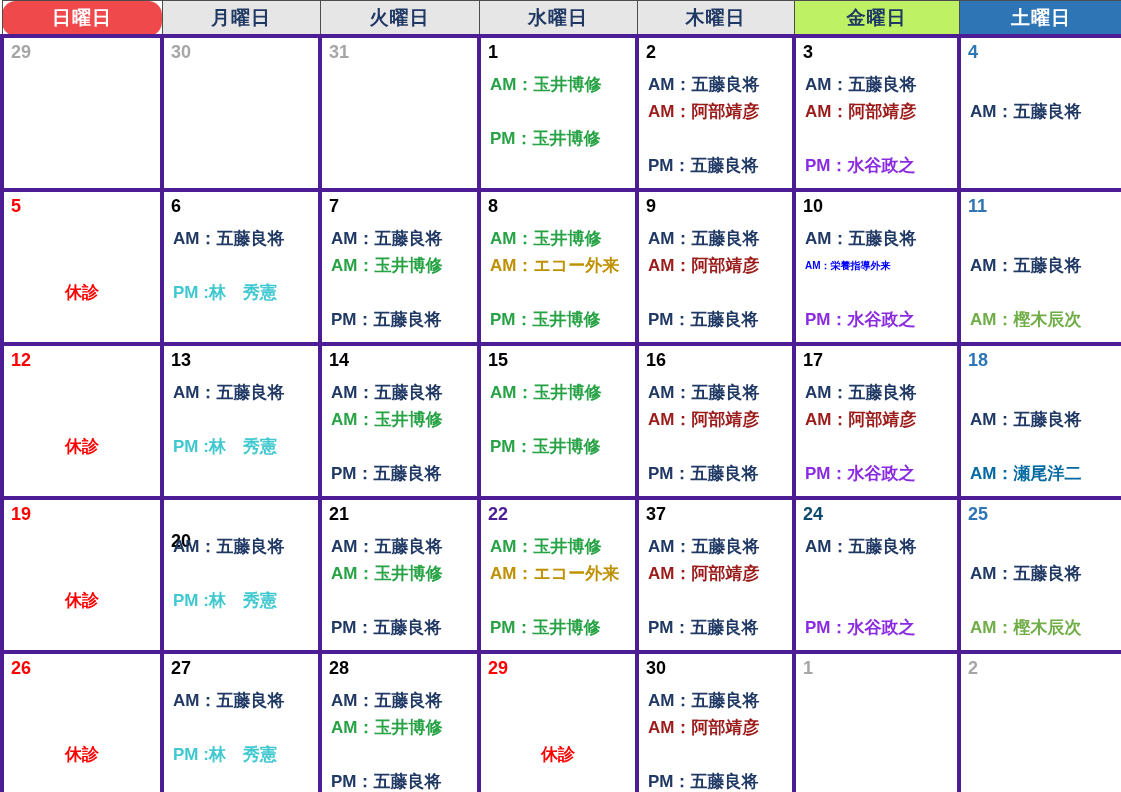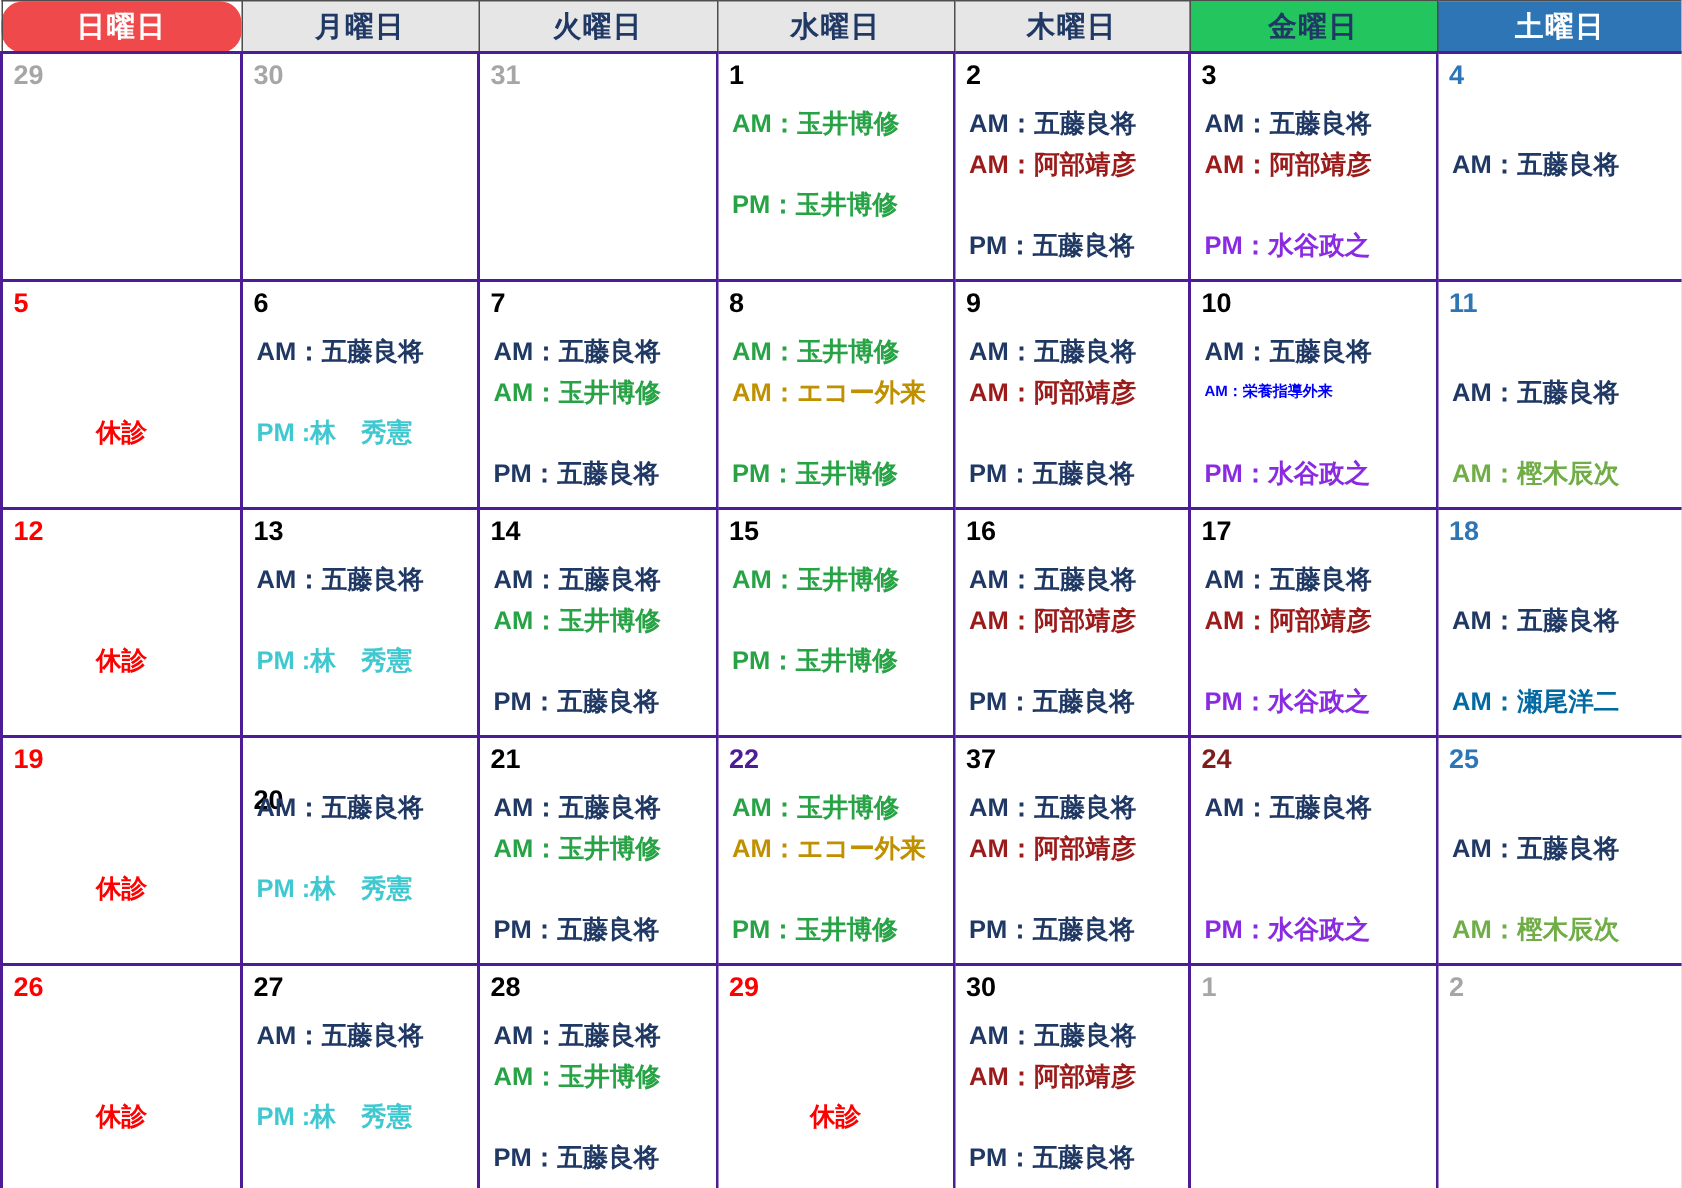--- a/index.html
+++ b/index.html
@@ -14,21 +14,21 @@
   }
   th.dow{
     height:33px;font-size:19px;letter-spacing:1px;
     border:1px solid #4d4d4d;padding:0;text-align:center;
   }
   th.dow.sunday{color:#ffffff;border-radius:14px;}
   th.dow.weekday{color:#1F3864;}
   th.dow.saturday{color:#ffffff;}
   td.day-cell{
     position:relative;height:150px;padding:0;
-    border:2px solid #4c1d95;background:#ffffff;vertical-align:top;
+    border:4px solid #4c1d95;background:#ffffff;vertical-align:top;
   }
   .day-num{
     font-size:18px;line-height:22px;padding:3px 0 0 7px;
   }
   .entry{
     position:absolute;left:9px;right:1px;
     font-size:17px;line-height:26px;white-space:nowrap;overflow:hidden;
   }
   .entry.small{font-size:10px;}
   .entry.center{left:0;right:0;text-align:center;}
@@ -46,21 +46,21 @@
       <col style="width:165px">
     <col style="width:164px">
   </colgroup>
   <thead>
     <tr>
       <th class="dow sunday" style="background: rgb(240, 73, 76);">日曜日</th>
       <th class="dow weekday" style="background: rgb(231, 230, 230);">月曜日</th>
       <th class="dow weekday" style="background: rgb(231, 230, 230);">火曜日</th>
       <th class="dow weekday" style="background: rgb(231, 230, 230);">水曜日</th>
       <th class="dow weekday" style="background: rgb(231, 230, 230);">木曜日</th>
-      <th class="dow weekday" style="background: #22c55e;">金曜日</th>
+      <th class="dow weekday" style="background: #bef264;">金曜日</th>
       <th class="dow saturday" style="background: rgb(46, 117, 182);">土曜日</th>
     </tr>
   </thead>
   <tbody>
       <tr>
         <td class="day-cell">
           <div class="day-num" style="color: rgb(166, 166, 166);">29</div>
         </td>
         <td class="day-cell">
           <div class="day-num" style="color: rgb(166, 166, 166);">30</div>
@@ -191,21 +191,21 @@
           <div class="entry" style="top: 61px; color: rgb(191, 144, 0);">AM：エコー外来</div>
           <div class="entry" style="top: 115px; color: rgb(39, 163, 70);">PM：玉井博修</div>
         </td>
         <td class="day-cell">
           <div class="day-num" style="color: rgb(0, 0, 0);">37</div>
           <div class="entry" style="top: 34px; color: rgb(31, 56, 100);">AM：五藤良将</div>
           <div class="entry" style="top: 61px; color: rgb(155, 27, 27);">AM：阿部靖彦</div>
           <div class="entry" style="top: 115px; color: rgb(31, 56, 100);">PM：五藤良将</div>
         </td>
         <td class="day-cell">
-          <div class="day-num" style="color: #7f1d1d;">24</div>
+          <div class="day-num" style="color: #0c4a6e;">24</div>
           <div class="entry" style="top: 34px; color: rgb(31, 56, 100);">AM：五藤良将</div>
           <div class="entry" style="top: 115px; color: rgb(138, 43, 226);">PM：水谷政之</div>
         </td>
         <td class="day-cell">
           <div class="day-num" style="color: rgb(46, 117, 182);">25</div>
           <div class="entry" style="top: 61px; color: rgb(31, 56, 100);">AM：五藤良将</div>
           <div class="entry" style="top: 115px; color: rgb(112, 173, 71);">AM：樫木辰次</div>
         </td>
       </tr>
       <tr>

